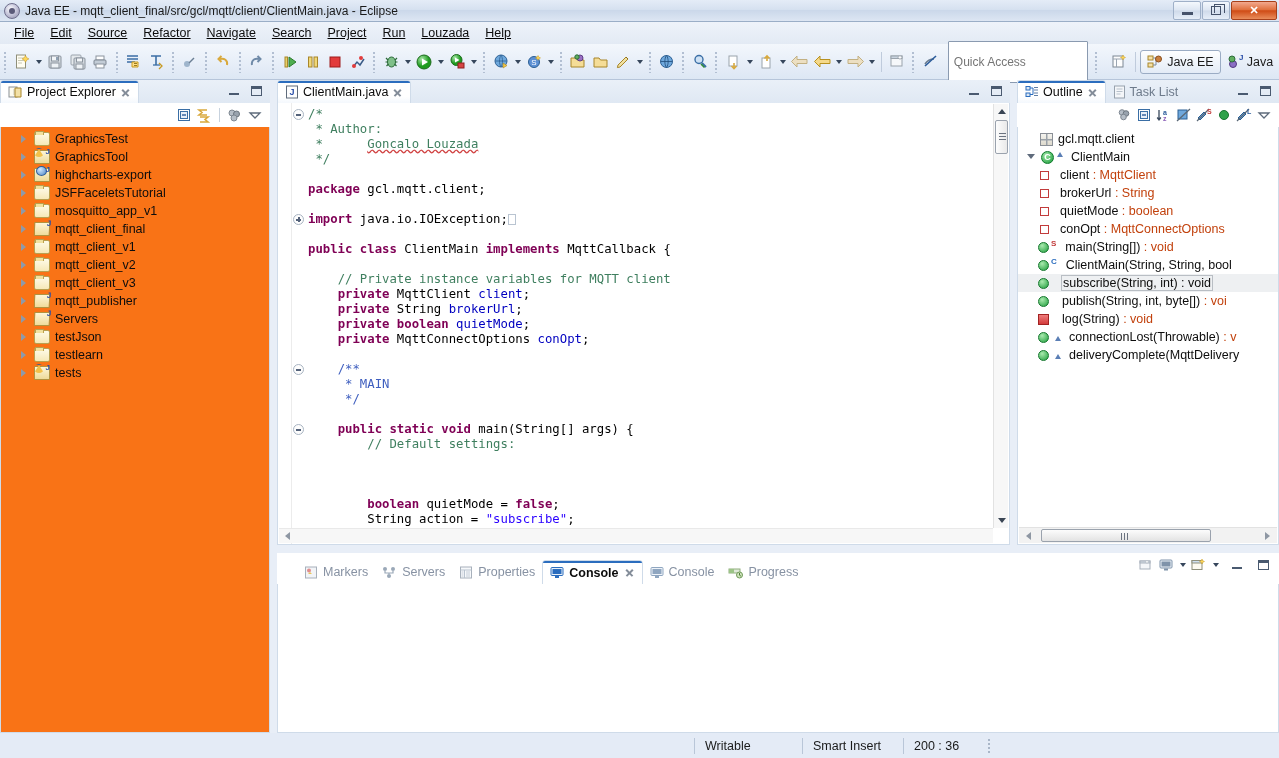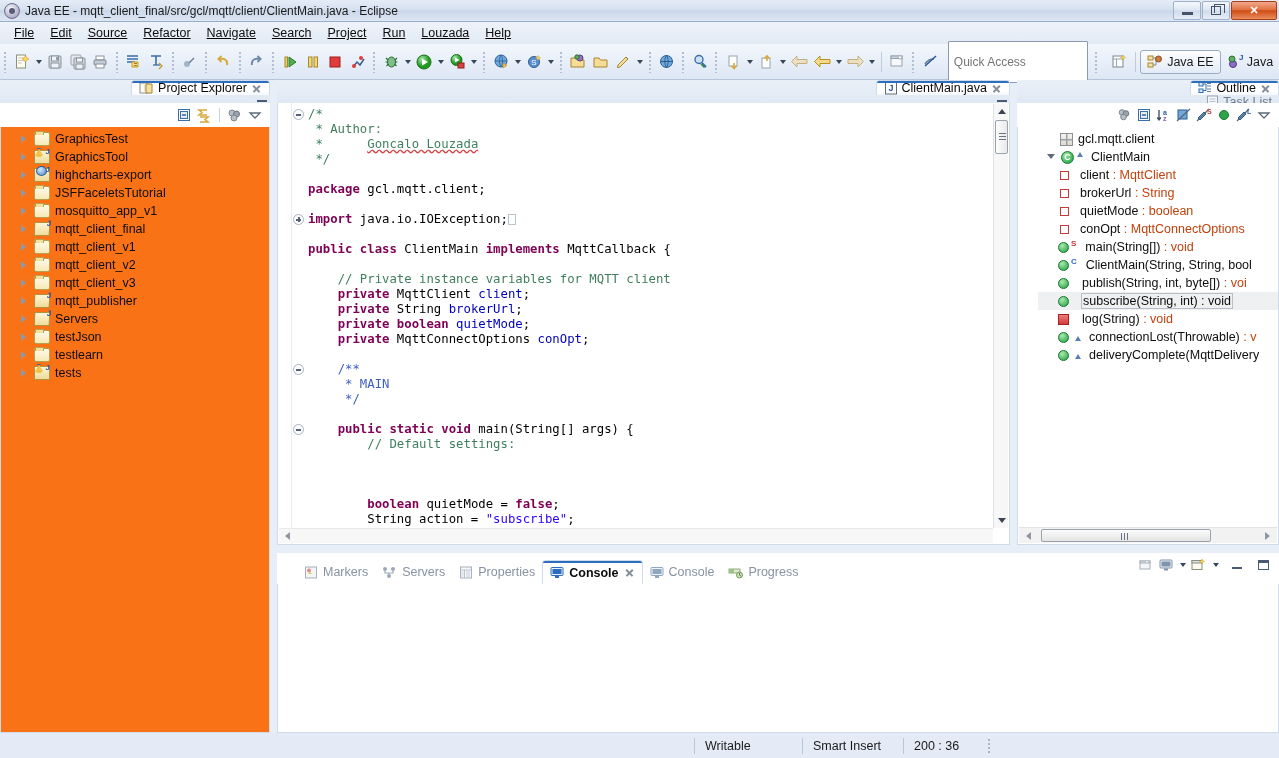--- a/index.html
+++ b/index.html
@@ -85,21 +85,20 @@
     font-size:12.5px; color:#1a1a1a; white-space:nowrap;
   }
   .persp-btn.active { border:1px solid #9bacc4; border-radius:3px;
     background: linear-gradient(to bottom,#fdfeff,#e3ebf6); }
 
   
   .panel { position:absolute; background:#fff; }
   .panel-tabrow {
     height: 23px; display:flex; align-items:flex-end;
     background: linear-gradient(to bottom,#eaf0f8,#dfe8f3);
-    flex-direction: column;
   }
   .ptab {
     display:flex; align-items:center; gap:4px; height:23px; padding:0 7px;
     font-size:12.5px; color:#6d7a8b; white-space:nowrap;
   }
   .ptab.active {
     color:#0b0b0b;
     background: linear-gradient(to bottom,#ffffff 0%,#ffffff 70%,#f4f8fd 100%);
     border-top-left-radius:4px; border-top-right-radius:4px;
     border-top:1px solid #cfdbe9; border-left:1px solid #cfdbe9; border-right:1px solid #cfdbe9;
@@ -195,21 +194,21 @@
   .sc-arrow { position:absolute; left:0; width:15px; height:15px; display:flex; align-items:center; justify-content:center; }
   .sc-up:after { content:""; border-left:4px solid transparent; border-right:4px solid transparent; border-bottom:5px solid #3a4554; }
   .sc-dn:after { content:""; border-left:4px solid transparent; border-right:4px solid transparent; border-top:5px solid #3a4554; }
   .hscroll { position:absolute; left:1px; right:16px; bottom:1px; height:15px; background:#f7f7f7; border-top:1px solid #e9e9e9; }
   .sc-left:after { content:""; border-top:4px solid transparent; border-bottom:4px solid transparent; border-right:5px solid #8e97a3; }
   .sc-right:after { content:""; border-top:4px solid transparent; border-bottom:4px solid transparent; border-left:5px solid #8e97a3; }
 
   
   #outline-panel { left:1017px; top:80px; width:262px; height:465px; }
   .ol-body { position:absolute; left:0; top:47px; right:0; bottom:0; background:#fff;
-    border:1px solid #cfdbe9; border-top:none; overflow:hidden;padding-left:20px; }
+    border:1px solid #cfdbe9; border-top:none; overflow:hidden; }
   .ol-row { display:flex; align-items:center; height:18px; gap:5px; font-size:12.5px;
     color:#0d0d0d; white-space:nowrap; padding-left:6px; }
   .ol-row.selected { background:#eef0f2; }
   .ol-row.selected .ol-label { outline:1px solid #b9bec4; background:#eef0f2; padding:0 1px; }
   .ico-pkg { width:13px;height:13px;flex:none; background:
      linear-gradient(#9aa1a8,#9aa1a8) 0 5px/13px 1.5px no-repeat,
      linear-gradient(#9aa1a8,#9aa1a8) 5px 0/1.5px 13px no-repeat,
      linear-gradient(to bottom,#f4f3ef,#ddd9cc);
      border:1px solid #8a8f96; }
   .ico-class { width:13px;height:13px;flex:none; border-radius:50%;
@@ -864,27 +863,27 @@
     <div class="ol-row">
       <span class="ico-meth"></span>
       <span class="sup s">S</span>
       <span class="ol-label" style="margin-left:4px"><span>main(String[])</span><span class="type-ann"> : <span>void</span></span></span>
     </div>
     <div class="ol-row">
       <span class="ico-meth"></span>
       <span class="sup c">C</span>
       <span class="ol-label" style="margin-left:4px">ClientMain(String, String, bool</span>
     </div>
+    <div class="ol-row selected">
+      <span class="ico-meth"></span>
+      <span class="ol-label" style="margin-left:8px"><span>subscribe(String, int)</span><span> : <span>void</span></span></span>
+    </div>
     <div class="ol-row">
       <span class="ico-meth"></span>
       <span class="ol-label" style="margin-left:8px"><span>publish(String, int, byte[])</span><span class="type-ann"> : <span>voi</span></span></span>
-    </div>
-    <div class="ol-row selected">
-      <span class="ico-meth"></span>
-      <span class="ol-label" style="margin-left:8px"><span>subscribe(String, int)</span><span> : <span>void</span></span></span>
     </div>
     <div class="ol-row">
       <span class="ico-meth priv"></span>
       <span class="ol-label" style="margin-left:8px"><span>log(String)</span><span class="type-ann"> : <span>void</span></span></span>
     </div>
     <div class="ol-row">
       <span class="ico-meth"></span>
       <span class="tri-ovr" style="margin-top:2px;margin-left:1px"></span>
       <span class="ol-label" style="margin-left:3px"><span>connectionLost(Throwable)</span><span class="type-ann"> : <span>v</span></span></span>
     </div>

